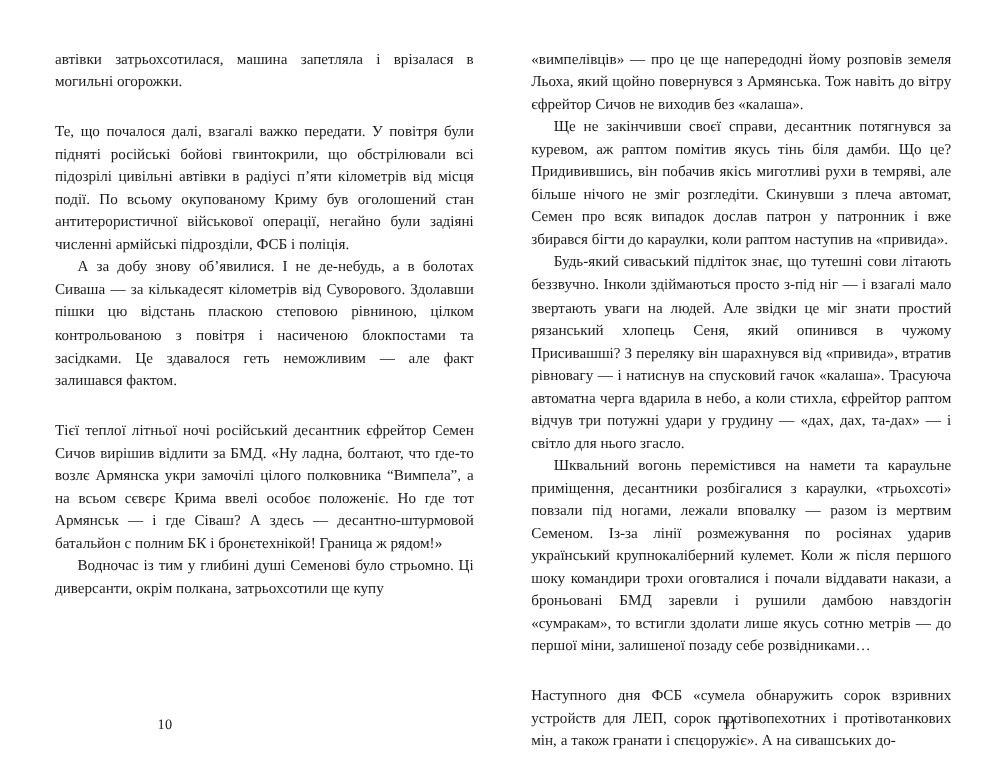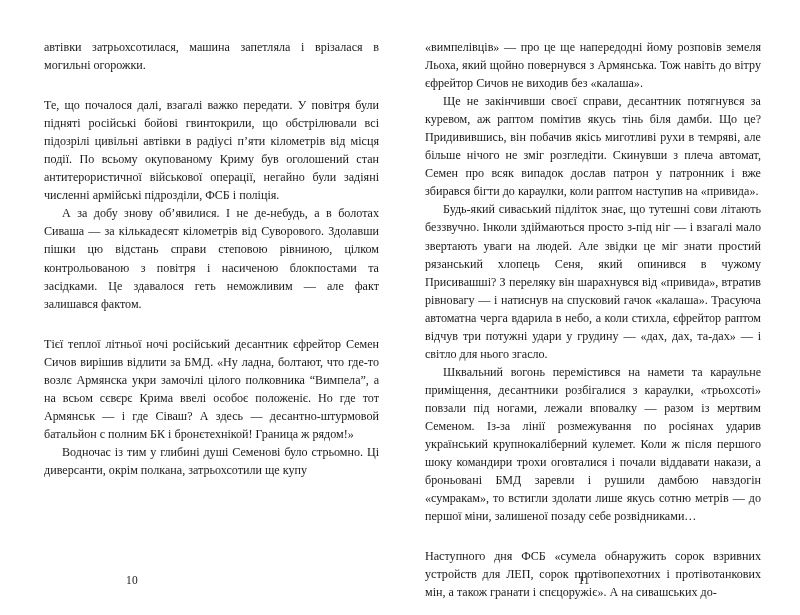--- a/index.html
+++ b/index.html
@@ -67,21 +67,21 @@
 </head>
 <body>
 
 <div class="spread">
 
   <div class="page page-left">
     <div class="textblock">
       <p class="para cont">автівки затрьохсотилася, машина запетляла і врізалася в могильні огорожки.</p>
       <div class="section-gap"></div>
       <p class="para noindent">Те, що почалося далі, взагалі важко передати. У повітря були підняті російські бойові гвинтокрили, що обстрілювали всі підозрілі цивільні автівки в радіусі п’яти кілометрів від місця події. По всьому окупованому Криму був оголошений стан антитерористичної військової операції, негайно були задіяні численні армійські підрозділи, ФСБ і поліція.</p>
-      <p class="para">А за добу знову об’явилися. І не де-небудь, а в болотах Сиваша — за кількадесят кілометрів від Суворового. Здолавши пішки цю відстань справи степовою рівниною, цілком контрольованою з повітря і насиченою блокпостами та засідками. Це здавалося геть неможливим — але факт залишався фактом.</p>
+      <p class="para">А за добу знову об’явилися. І не де-небудь, а в болотах Сиваша — за кількадесят кілометрів від Суворового. Здолавши пішки цю відстань пласкою степовою рівниною, цілком контрольованою з повітря і насиченою блокпостами та засідками. Це здавалося геть неможливим — але факт залишався фактом.</p>
       <div class="section-gap"></div>
       <p class="para noindent">Тієї теплої літньої ночі російський десантник єфрейтор Семен Сичов вирішив відлити за БМД. «Ну ладна, болтают, что где-то возлє Армянска укри замочілі цілого полковника “Вимпела”, а на всьом сєвєрє Крима ввелі особоє положеніє. Но где тот Армянськ — і где Сіваш? А здесь — десантно-штурмовой батальйон с полним БК і бронєтехнікой! Граница ж рядом!»</p>
       <p class="para">Водночас із тим у глибині душі Семенові було стрьомно. Ці диверсанти, окрім полкана, затрьохсотили ще купу</p>
     </div>
     <div class="folio">10</div>
   </div>
 
   <div class="page page-right">
     <div class="textblock">
       <p class="para cont">«вимпелівців» — про це ще напередодні йому розповів земеля Льоха, який щойно повернувся з Армянська. Тож навіть до вітру єфрейтор Сичов не виходив без «калаша».</p>

